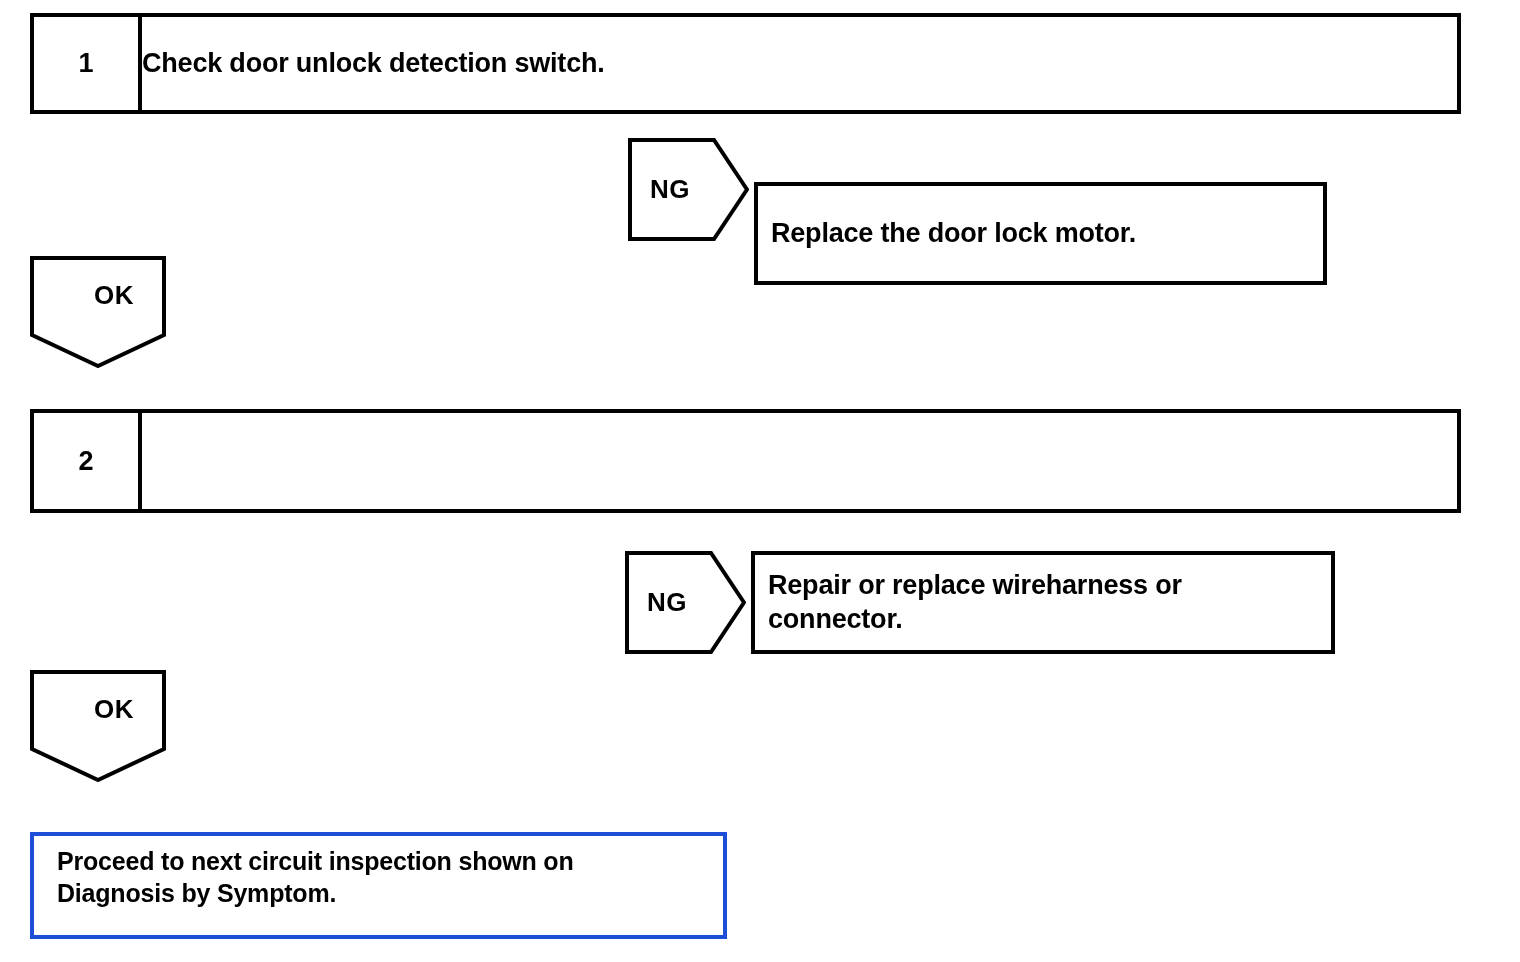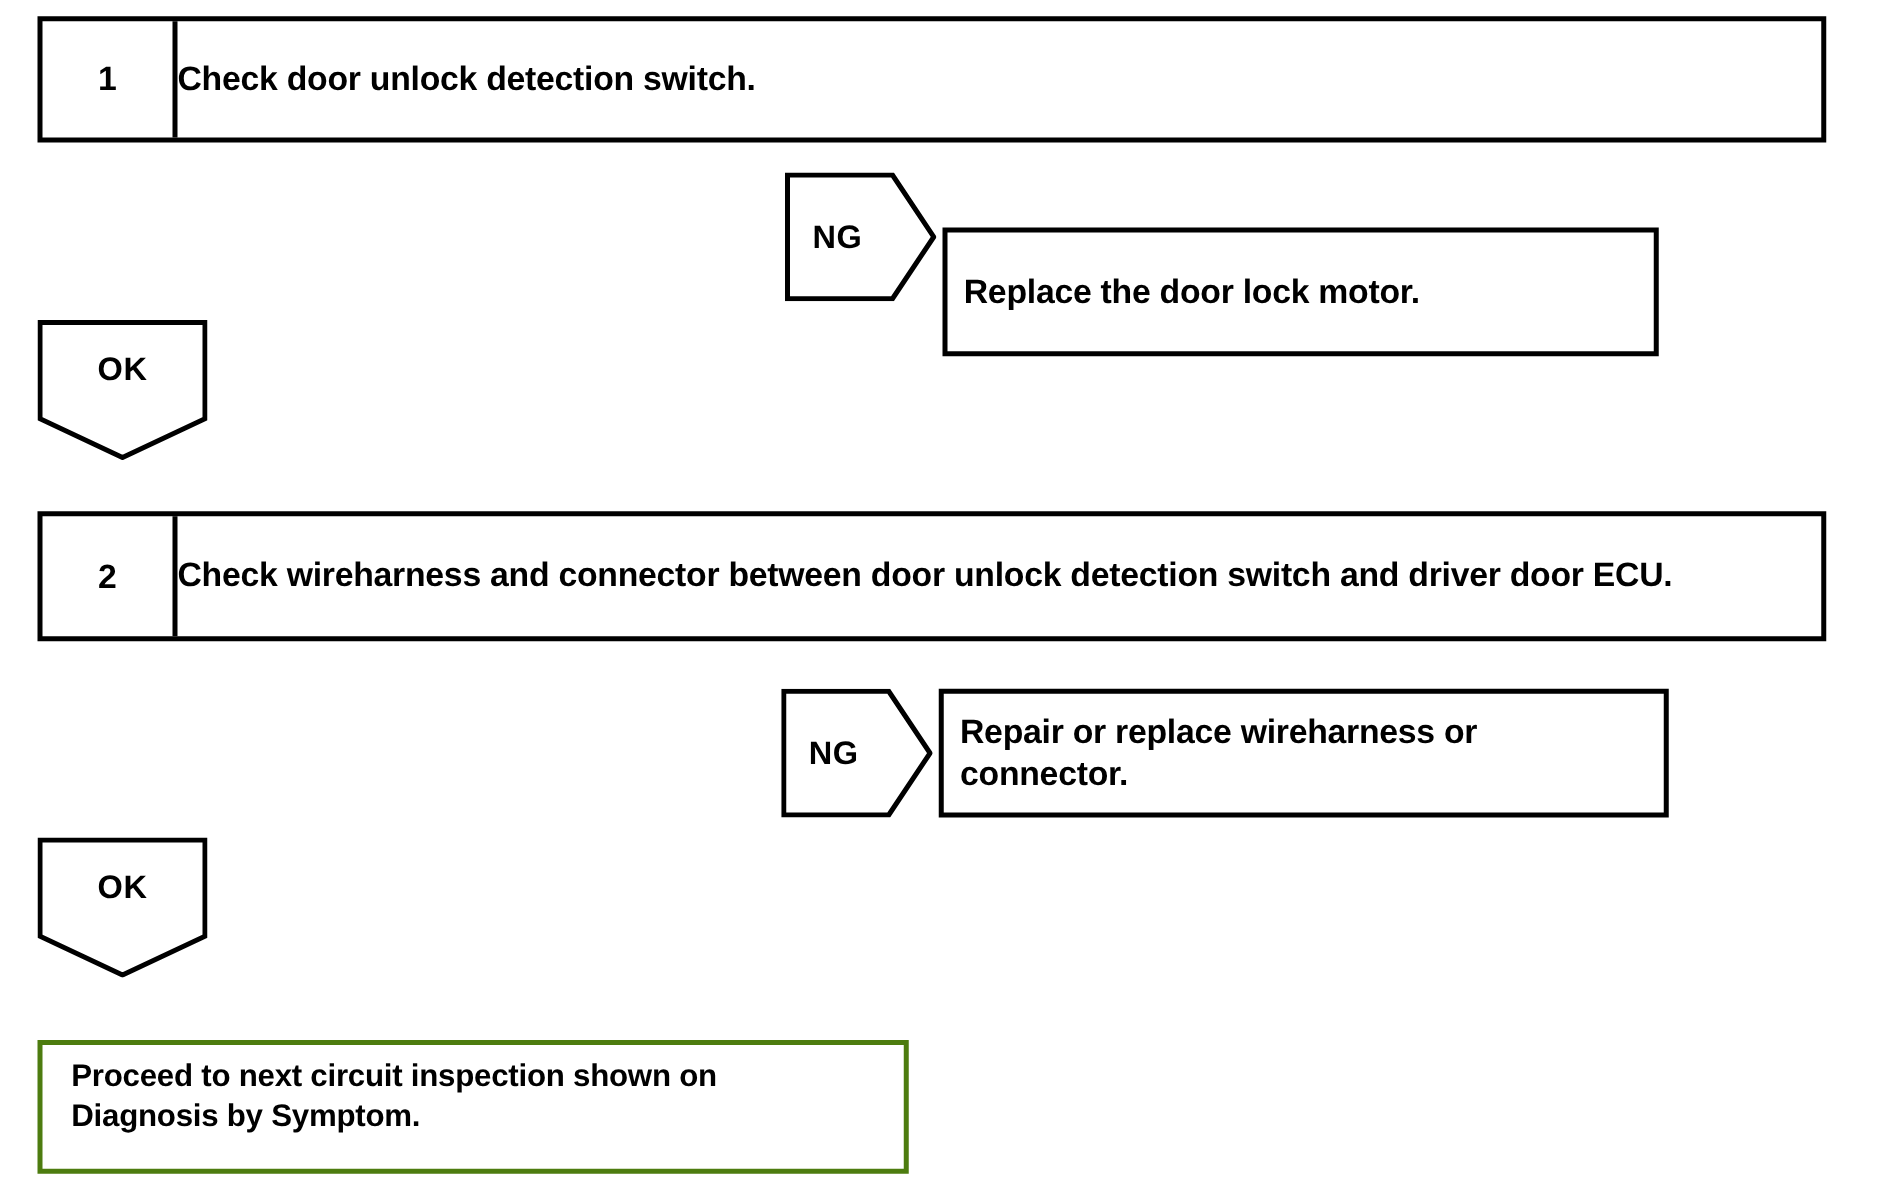--- a/index.html
+++ b/index.html
@@ -72,21 +72,21 @@
   .result-box .txt {
     font-size: 27px;
     font-weight: bold;
     line-height: 1.25;
     letter-spacing: -0.2px;
   }
 
   
   .terminal-box {
     position: absolute;
-    border: 4px solid #4d7c0f;
+    border: 4px solid #1d4ed8;
     background: #fff;
     box-sizing: border-box;
     padding: 9px 10px 0 23px;
   }
   .terminal-box .txt {
     font-size: 25px;
     font-weight: bold;
     line-height: 1.28;
     letter-spacing: -0.2px;
     white-space: pre-line;
@@ -112,20 +112,21 @@
     align-items: center;
     justify-content: center;
     font-size: 26px;
     font-weight: bold;
     letter-spacing: 0.5px;
   }
 
   
   .ok-arrow {
     position: absolute;
+    padding-left: 32px;
   }
   .ok-arrow svg {
     position: absolute;
     left: 0; top: 0;
     display: block;
   }
   .ok-arrow .lbl {
     position: absolute;
     left: 0;
     top: 0;
@@ -168,23 +169,20 @@
     <svg width="136" height="112" viewBox="0 0 136 112">
       <polygon points="2,2 134,2 134,79 68,110 2,79" fill="#ffffff" stroke="#000000" stroke-width="4" stroke-linejoin="miter"></polygon>
     </svg>
     <div class="lbl">OK</div>
   </div>
 
   <div class="step-box" style="left:30px; top:409px; width:1431px; height:104px;">
     <div class="step-num">
       <span>2</span>
     </div>
-    <div class="step-text">
-      <span class="txt">Check wireharness and connector between door unlock detection switch and driver door ECU.</span>
-    </div>
   </div>
 
   <div class="ng-arrow" style="left:625px; top:551px; width:121px; height:103px;">
     <svg width="121" height="103" viewBox="0 0 121 103">
       <polygon points="2,2 86,2 119,51.5 86,101 2,101" fill="#ffffff" stroke="#000000" stroke-width="4" stroke-linejoin="miter"></polygon>
     </svg>
     <div class="lbl">NG</div>
   </div>
 
   <div class="result-box" style="left:751px; top:551px; width:584px; height:103px;">

